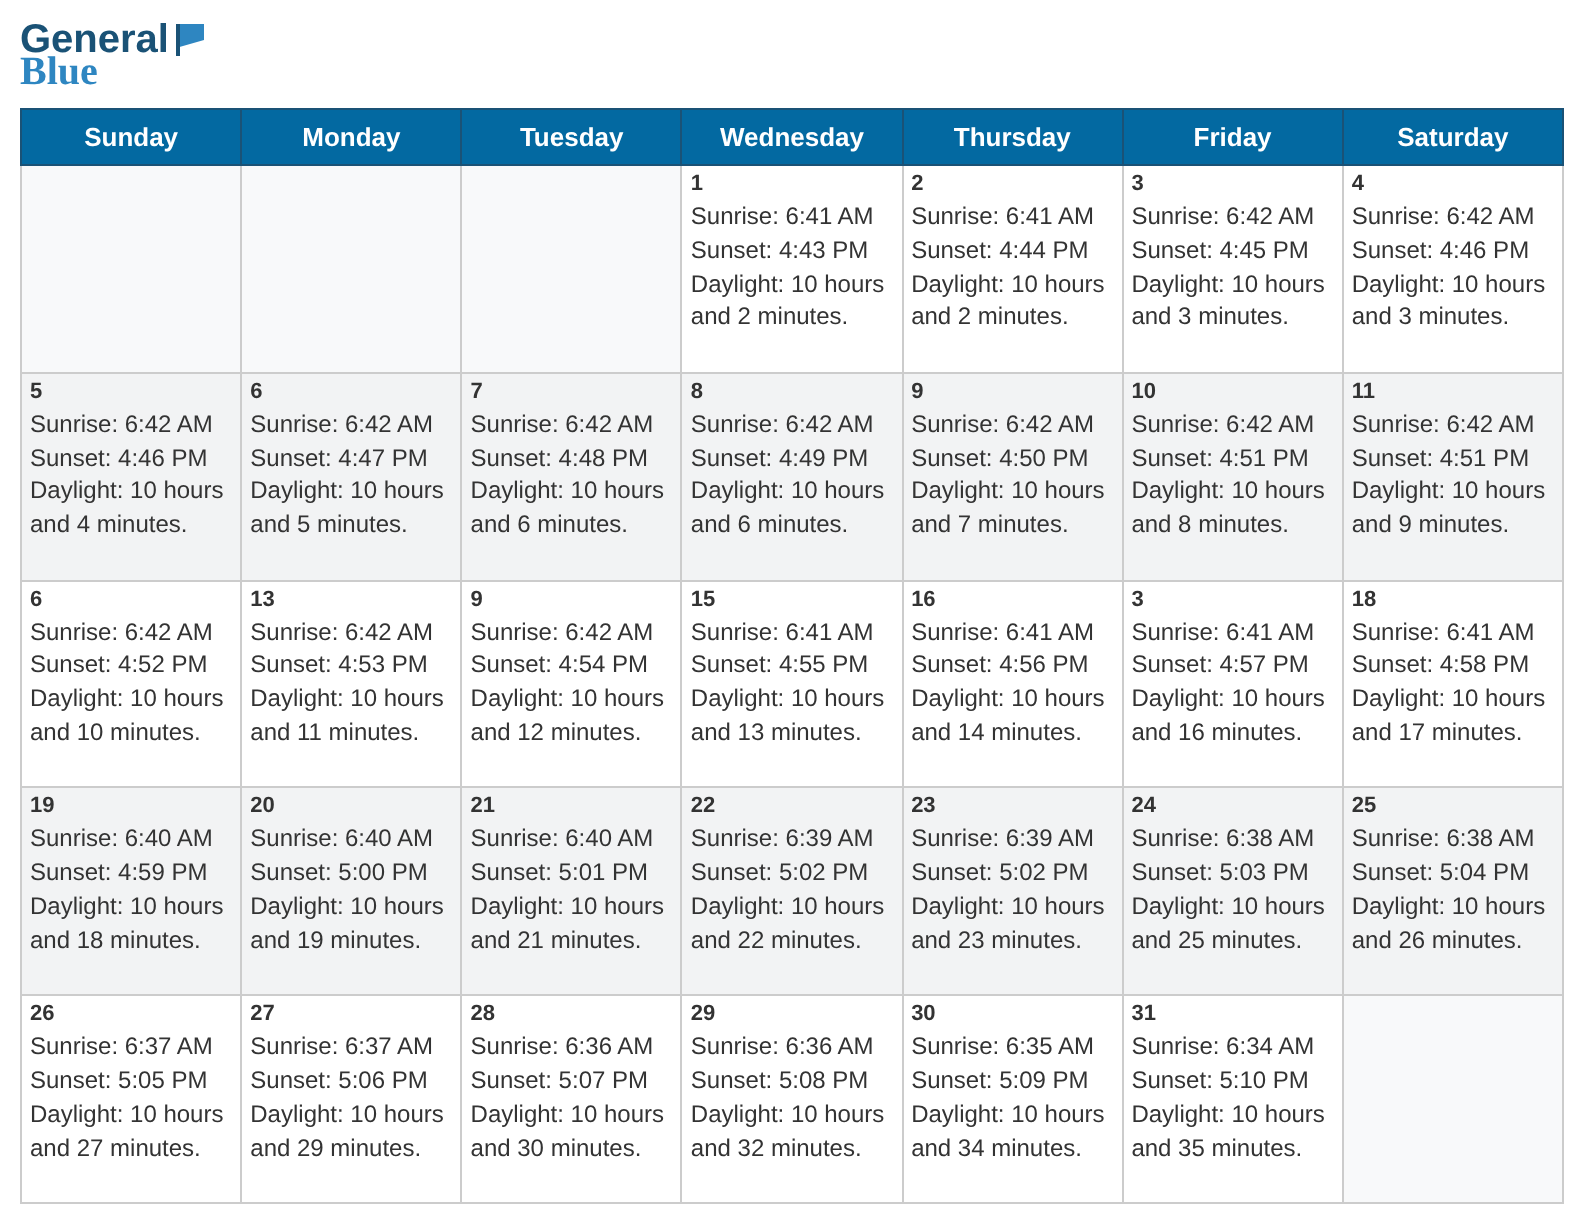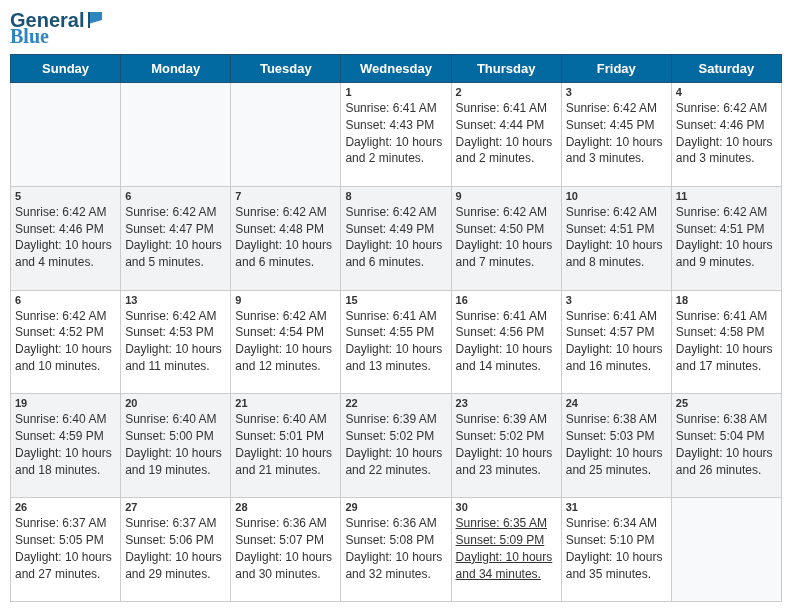--- a/index.html
+++ b/index.html
@@ -340,21 +340,21 @@
           </td>
           <td>
             <span class="day-num">29</span>
             <div class="cell-text" style="white-space: pre-line;">Sunrise: 6:36 AM
 Sunset: 5:08 PM
 Daylight: 10 hours
 and 32 minutes.</div>
           </td>
           <td>
             <span class="day-num">30</span>
-            <div class="cell-text" style="white-space: pre-line; text-decoration: underline;">Sunrise: 6:35 AM
+            <div class="cell-text" style="white-space: pre-line;">Sunrise: 6:35 AM
 Sunset: 5:09 PM
 Daylight: 10 hours
 and 34 minutes.</div>
           </td>
           <td>
             <span class="day-num">31</span>
             <div class="cell-text" style="white-space: pre-line;">Sunrise: 6:34 AM
 Sunset: 5:10 PM
 Daylight: 10 hours
 and 35 minutes.</div>

